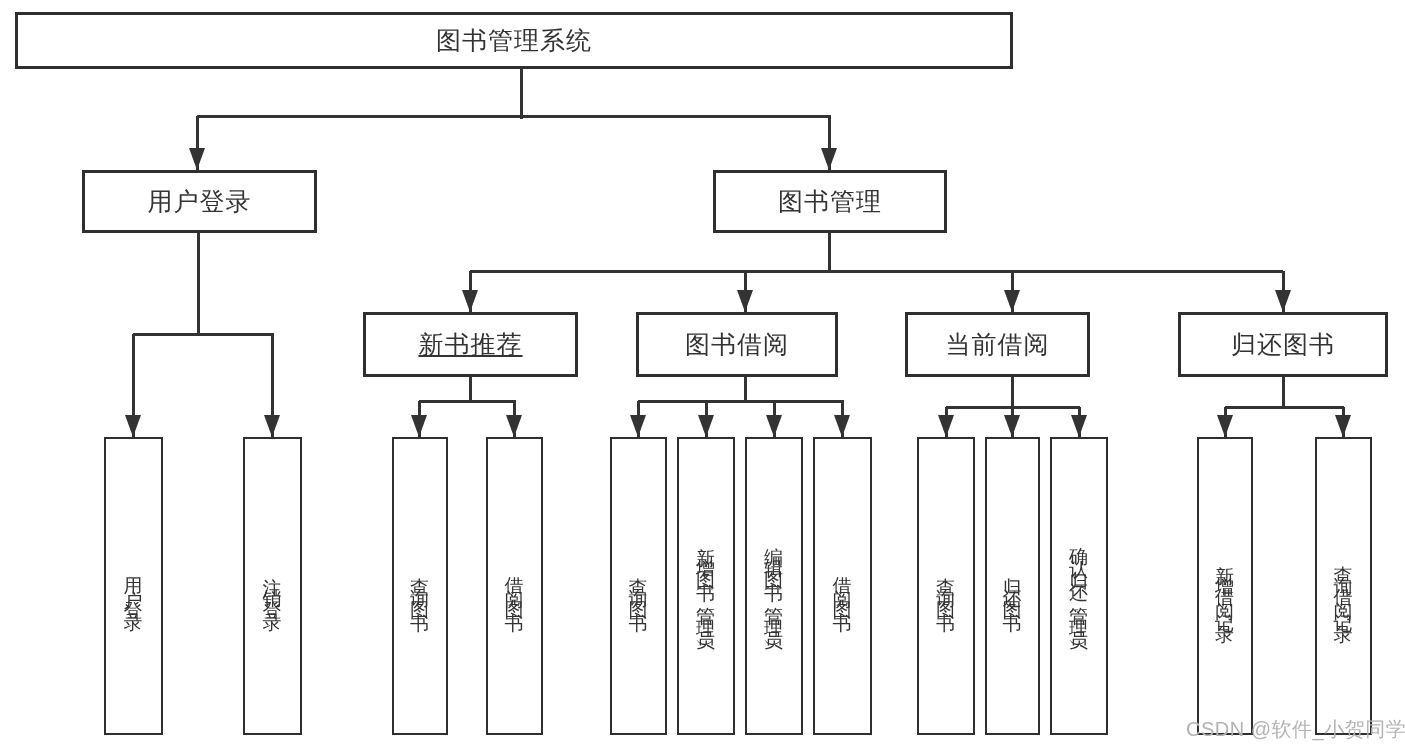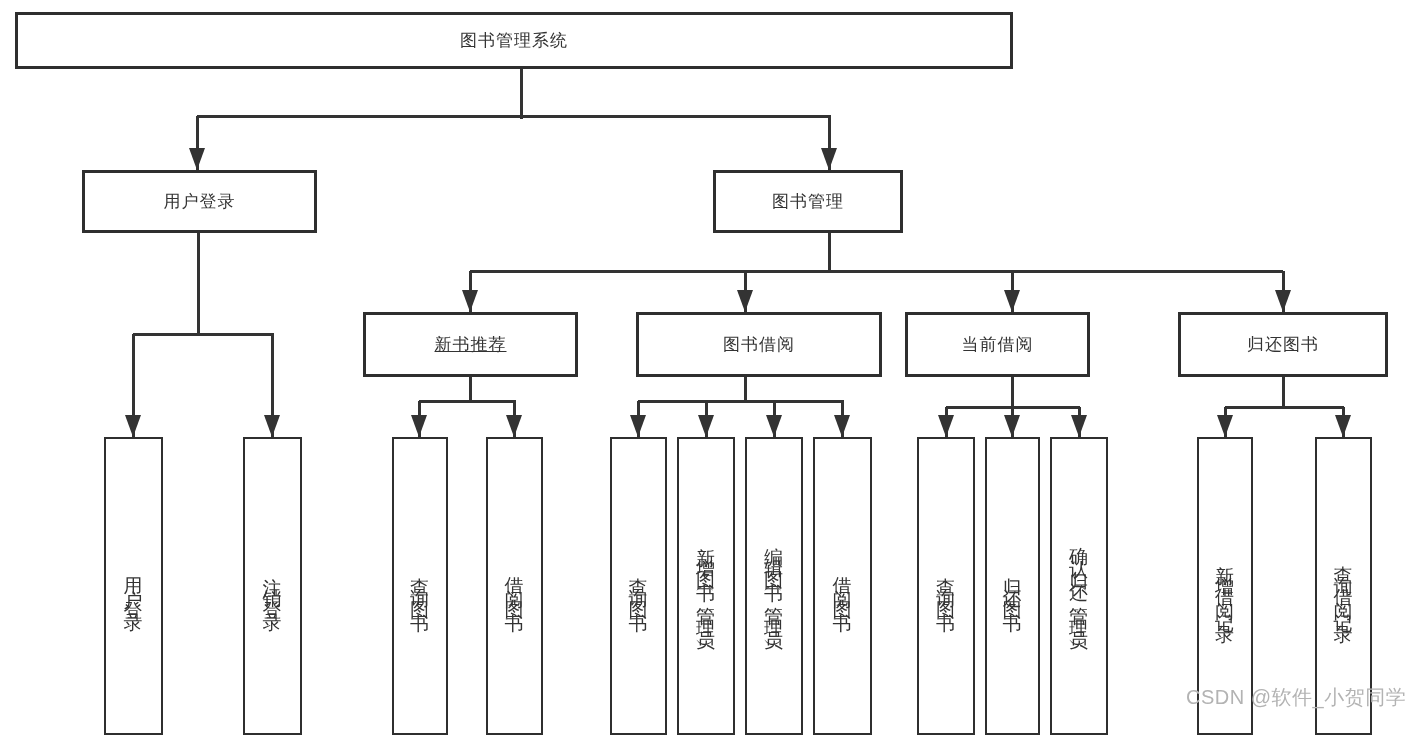--- a/index.html
+++ b/index.html
@@ -14,57 +14,57 @@
     position:relative;width:1405px;height:747px;background:var(--bg);
     font-family:"Liberation Sans","DejaVu Sans",sans-serif;color:var(--text);
     overflow:hidden;
   }
   .node{
     position:absolute;box-sizing:border-box;background:#fff;
     border:3px solid var(--border);
     display:flex;align-items:center;justify-content:center;
   }
   .node .label{
-    font-size:17px;letter-spacing:1px;white-space:nowrap;color:var(--text);
+    font-size:25px;letter-spacing:1px;white-space:nowrap;color:var(--text);
   }
   .node.leaf{border-width:2px;}
   .node.leaf .label{
     writing-mode:vertical-rl;text-orientation:upright;
     font-size:19px;line-height:1;letter-spacing:12px;white-space:normal;
   }
   .vline,.hline{position:absolute;background:var(--line);}
   .arrowhead{
     position:absolute;width:0;height:0;
     border-left:8px solid transparent;border-right:8px solid transparent;
     border-top:22px solid var(--line);
   }
   .watermark{
-    position:absolute;left:1186px;top:684px;width:210px;
+    position:absolute;left:1186px;top:716px;width:210px;
     font-size:20px;color:var(--wm);white-space:nowrap;text-align:right;
     letter-spacing:0.5px;
   }
 </style>
 </head>
 <body>
 
 <div class="canvas">
   <div id="nodes-layer">
       <div class="node" style="left: 15px; top: 12px; width: 998px; height: 57px;">
         <span class="label">图书管理系统</span>
       </div>
       <div class="node" style="left: 82px; top: 170px; width: 235px; height: 63px;">
         <span class="label">用户登录</span>
       </div>
-      <div class="node" style="left: 713px; top: 170px; width: 190px; height: 63px;">
+      <div class="node" style="left: 713px; top: 170px; width: 234px; height: 63px;">
         <span class="label">图书管理</span>
       </div>
       <div class="node" style="left: 363px; top: 312px; width: 215px; height: 65px; text-decoration: underline;">
         <span class="label">新书推荐</span>
       </div>
-      <div class="node" style="left: 636px; top: 312px; width: 246px; height: 65px;">
+      <div class="node" style="left: 636px; top: 312px; width: 202px; height: 65px;">
         <span class="label">图书借阅</span>
       </div>
       <div class="node" style="left: 905px; top: 312px; width: 185px; height: 65px;">
         <span class="label">当前借阅</span>
       </div>
       <div class="node" style="left: 1178px; top: 312px; width: 210px; height: 65px;">
         <span class="label">归还图书</span>
       </div>
       <div class="node leaf" style="left: 104px; top: 437px; width: 59px; height: 298px;">
         <span class="label">用户登录</span>

